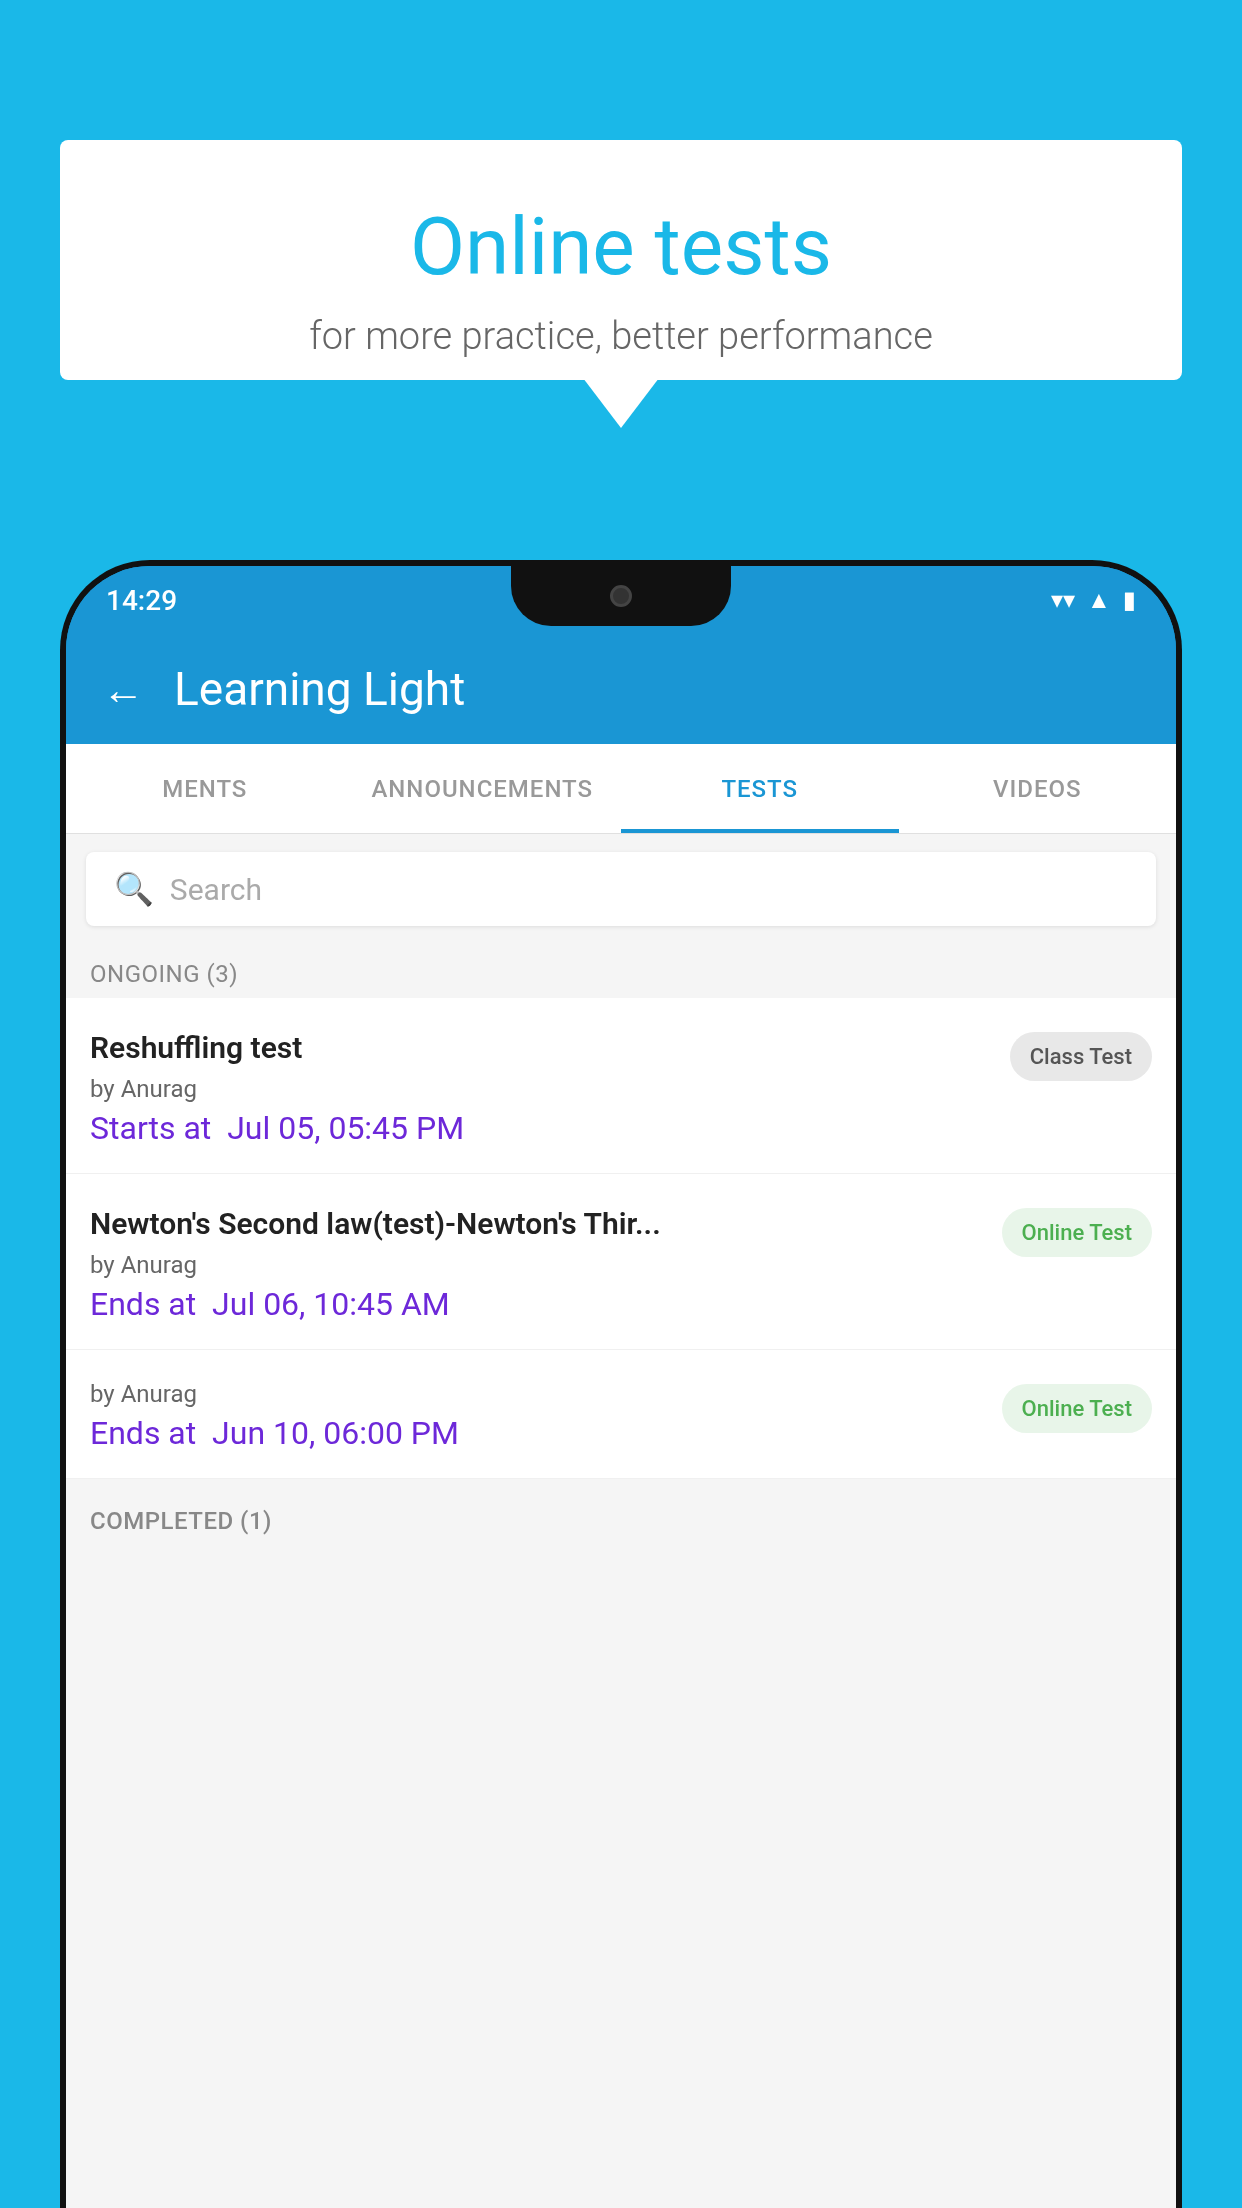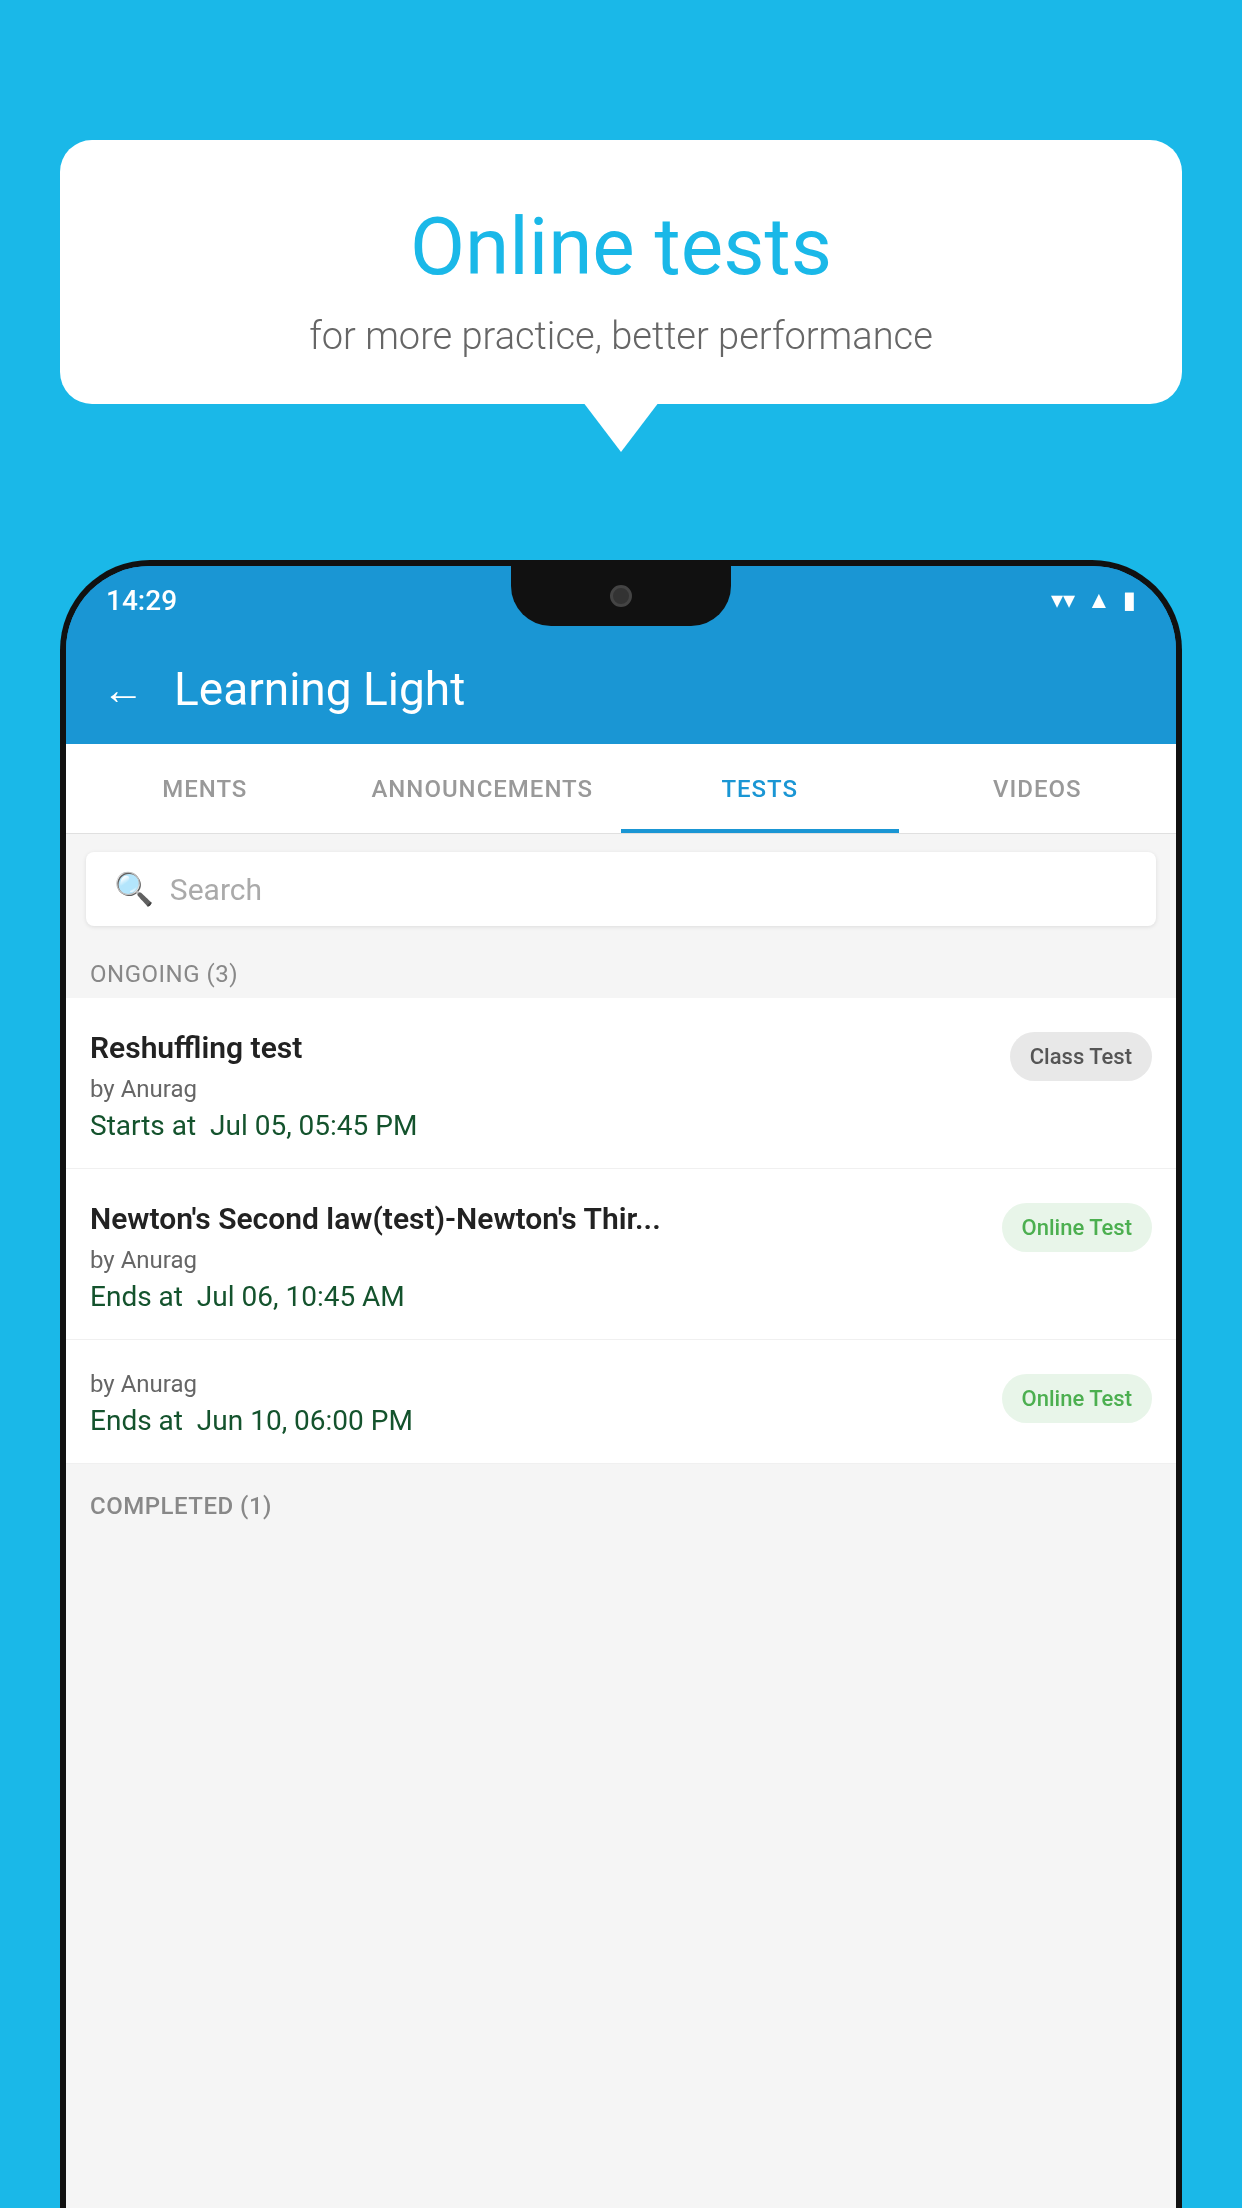--- a/index.html
+++ b/index.html
@@ -17,22 +17,22 @@
     
     .speech-bubble-container {
       position: absolute;
       top: 140px;
       left: 60px;
       right: 60px;
     }
 
     .speech-bubble {
       background: white;
-      border-radius: 32px;
-      padding: 60px 50px 46px;
+      border-radius: 8px;
+      padding: 60px 50px 22px;
       text-align: center;
       position: relative;
     }
 
     .speech-bubble::after {
       content: '';
       position: absolute;
       bottom: -48px;
       left: 50%;
       transform: translateX(-50%);
@@ -273,22 +273,22 @@
       line-height: 1.3;
     }
 
     .test-author {
       font-size: 24px;
       color: #666;
       margin-bottom: 6px;
     }
 
     .test-date {
-      font-size: 28px;
-      color: #14532d;
+      font-size: 32px;
+      color: #6d28d9;
     }
 
     .test-badge {
       border-radius: 40px;
       padding: 12px 20px;
       font-size: 22px;
       font-weight: 500;
       white-space: nowrap;
       margin-top: 4px;
       flex-shrink: 0;

